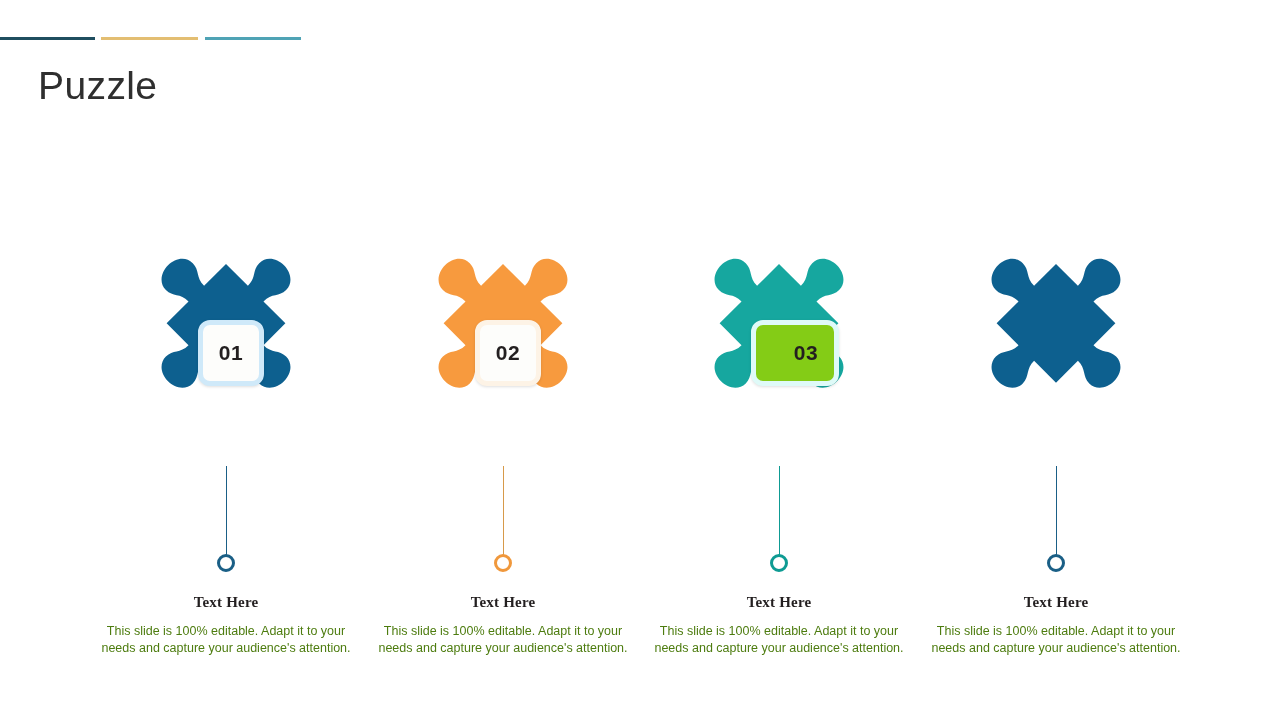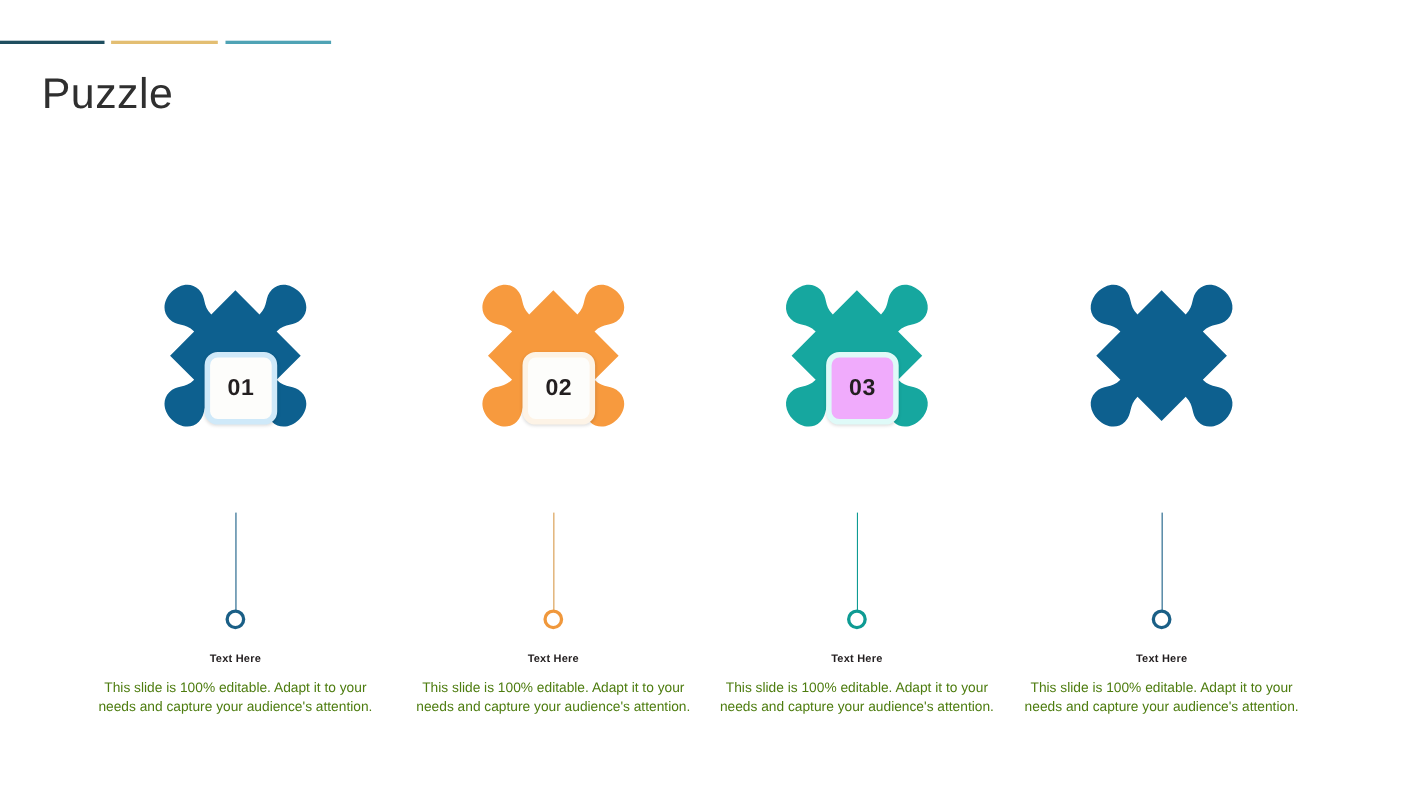--- a/index.html
+++ b/index.html
@@ -58,21 +58,21 @@
     top: 196px;
     width: 1280px;
     height: 470px;
   }
   .col {
     position: absolute;
     top: 0;
     width: 276px;
     height: 470px;
   }
-  .col-0 { left: 76px;  }
+  .col-0 { left: 88px;  }
   .col-1 { left: 365px; }
   .col-2 { left: 641px; }
   .col-3 { left: 918px; }
 
   
   .puzzle-wrap {
     position: absolute;
     left: 50%;
     top: 0;
     width: 250px;
@@ -136,26 +136,26 @@
 
   
   .text-block {
     position: absolute;
     left: 0;
     top: 366px;
     width: 276px;
     text-align: center;
   }
   .tb-heading {
-    font-size: 10px;
+    font-size: 15px;
     font-weight: 700;
     color: #231f20;
     margin: 0 0 12px 0;
     letter-spacing: 0.2px;
-    font-family: Liberation Sans, sans-serif;
+    font-family: Liberation Serif, serif;
   }
   .tb-body {
     font-size: 12.5px;
     line-height: 17px;
     color: #4d7c0f;
     margin: 0;
     padding: 0 6px;
     font-family: "Liberation Sans", sans-serif;
   }
 
@@ -298,21 +298,21 @@
               L 62 146
               L 62 115
               C 50 115 48 123 38 123
               C 28 123 22 114 22 104
               C 22 94 28 85 38 85
               C 48 85 50 93 62 93
               Z" fill="#16A79F"></path>
           </g>
         </svg>
       </div>
-      <div class="num-badge" style="border-color: rgb(223, 250, 248); background: #f0abfc;">
+      <div class="num-badge" style="border-color: rgb(223, 250, 248); background: #84cc16; padding-left: 22px;">
         <span class="num-text">03</span>
       </div>
       <div class="connector" style="background: rgb(14, 155, 147);"></div>
       <div class="ring" style="border-color: rgb(14, 155, 147);"></div>
       <div class="text-block">
         <p class="tb-heading">Text Here</p>
         <p class="tb-body">This slide is 100% editable. Adapt it to your needs and capture your audience's attention.</p>
       </div>
     </div>
 

